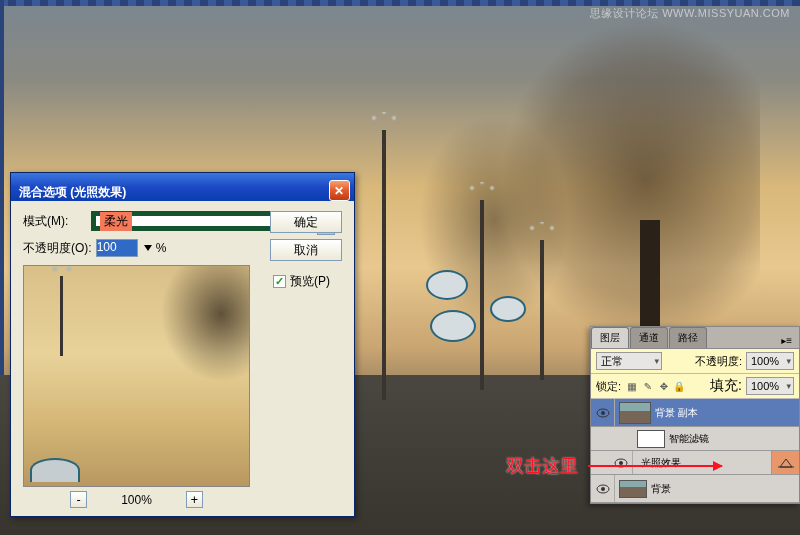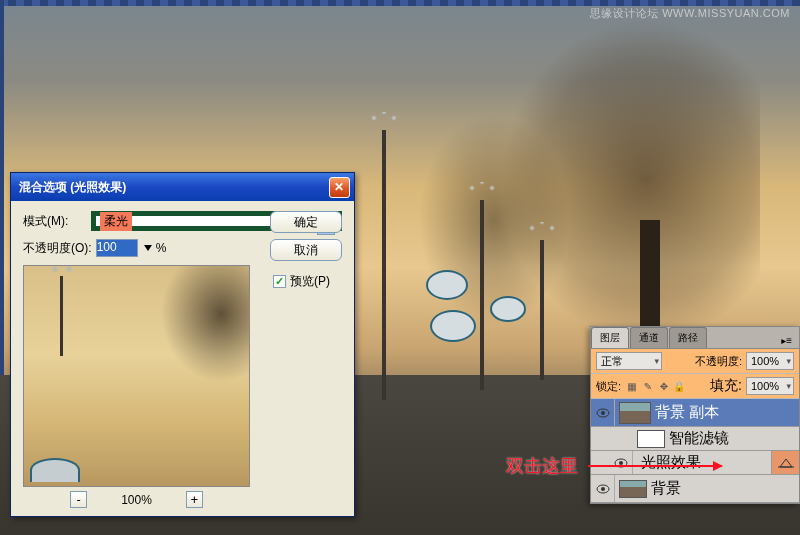--- a/index.html
+++ b/index.html
@@ -13,64 +13,64 @@
 .l2{left:480px;top:200px;height:190px}
 .l3{left:540px;top:240px;height:140px}
 .road{position:absolute;left:0;right:0;bottom:0;height:160px;background:linear-gradient(180deg,#4a4640,#38342e)}
 .sign{position:absolute;width:42px;height:30px;border-radius:50%;background:#d5dde0;border:2px solid #2a647a}
 .s1{left:426px;top:270px}.s2{left:430px;top:310px;width:46px;height:32px}.s3{left:490px;top:296px;width:36px;height:26px}
 .watermark{position:absolute;top:6px;right:10px;color:#c8c8c8;font-size:11px;letter-spacing:.5px}
 .border-top{position:absolute;top:0;left:0;right:0;height:6px;background:repeating-linear-gradient(90deg,#3b5998 0 8px,#2a4378 8px 16px)}
 .border-left{position:absolute;top:0;left:0;bottom:0;width:4px;background:#2a4378}
 
 .dialog{position:absolute;left:10px;top:172px;width:345px;border:1px solid #0a246a;background:#ece9d8;box-shadow:2px 2px 6px rgba(0,0,0,.4)}
-.titlebar{height:28px;background:linear-gradient(180deg,#3b77e0,#1b49c4 50%,#0a3db0);display:flex;align-items:center;padding:0 4px;color:#fff;font-weight:bold}
+.titlebar{height:28px;background:linear-gradient(180deg,#3b77e0,#1b49c4 50%,#0a3db0);display:flex;align-items:flex-end;padding:0 4px;color:#fff;font-weight:bold}
 .titlebar span{flex:1;padding-left:4px}
 .close-btn{width:21px;height:21px;background:linear-gradient(180deg,#f7a06a,#e35b2c 50%,#c13a10);border:1px solid #fff;border-radius:3px;color:#fff;display:flex;align-items:center;justify-content:center;font-weight:bold;cursor:pointer}
 .dlg-body{padding:10px 12px 6px}
 .row{display:flex;align-items:center;margin-bottom:8px;gap:4px}
 .lbl{min-width:64px}
 .hl{background:#f47a5a;padding:1px 4px}
 .combo{flex:1;height:20px;border:5px solid #14532d;background:#fff;display:flex;align-items:center;padding:0 4px;position:relative}
 .combo::after{content:"▾";position:absolute;right:2px;top:1px;width:16px;height:16px;background:linear-gradient(#dbeafe,#a6c5f0);border:1px solid #7f9db9;display:flex;align-items:center;justify-content:center;font-size:10px;color:#2a4378}
 .num{width:42px;height:18px;border:1px solid #7f9db9;background:#fff;color:#000;}
 .num.sel{background:#316ac5;color:#fff}
 .tri{width:0;height:0;border-left:4px solid transparent;border-right:4px solid transparent;border-top:6px solid #000;margin-left:2px}
 .btns{position:absolute;right:12px;top:38px;display:flex;flex-direction:column;gap:6px}
-.winbtn{width:72px;height:22px;border:1px solid #7f9db9;background:linear-gradient(#fff,#ece9d8);border-radius:6px;cursor:pointer}
+.winbtn{width:72px;height:22px;border:1px solid #7f9db9;background:linear-gradient(#fff,#ece9d8);border-radius:0;cursor:pointer}
 .chk{display:flex;align-items:center;gap:4px;position:absolute;right:24px;top:100px}
 .chkbox{width:13px;height:13px;border:1px solid #7f9db9;background:#fff;display:flex;align-items:center;justify-content:center;color:#21a121;font-size:11px;font-weight:bold}
 .preview{margin-top:4px;width:227px;height:222px;border:1px solid #888;background:linear-gradient(180deg,#d9c088 0%,#e8d29a 40%,#d6b878 70%,#b89860 100%);position:relative;overflow:hidden}
 .pv-branches{position:absolute;right:0;top:0;width:140px;height:160px;background:radial-gradient(ellipse 80px 90px at 80% 30%,rgba(40,30,20,.7),transparent 75%)}
 .pv-lamp{position:absolute;left:36px;top:10px;width:3px;height:80px;background:#3a3430}
 .pv-lamp::before{content:"";position:absolute;top:-12px;left:-10px;width:24px;height:14px;background:radial-gradient(circle 4px at 5px 5px,#a8b8bd,transparent),radial-gradient(circle 4px at 12px 0,#a8b8bd,transparent),radial-gradient(circle 4px at 19px 5px,#a8b8bd,transparent)}
 .pv-sign{position:absolute;left:6px;bottom:4px;width:50px;height:24px;border-radius:50% 50% 0 0;background:#c5cdd0;border:2px solid #2a647a;border-bottom:none}
 .zoomrow{display:flex;align-items:center;justify-content:center;gap:34px;margin:4px 0 2px;width:227px}
 .zbtn{width:17px;height:17px;border:1px solid #7f9db9;background:linear-gradient(#fff,#ece9d8);display:flex;align-items:center;justify-content:center;cursor:pointer;font-family:monospace}
 
 .layers{position:absolute;right:0;top:326px;width:210px;background:#d6d3ce;border:1px solid #888;box-shadow:-2px 2px 6px rgba(0,0,0,.4)}
 .ptabs{display:flex;background:#b8b4ad;border-bottom:1px solid #888;height:22px;align-items:flex-end}
 .ptab{padding:3px 8px;background:#9e9a93;border:1px solid #777;border-bottom:none;margin-right:1px;cursor:pointer;font-size:10px;border-radius:3px 3px 0 0}
 .ptab.active{background:#d6d3ce}
 .ptab.x{margin-left:auto;background:transparent;border:none;padding:2px 6px}
-.prow{display:flex;align-items:center;padding:3px 5px;gap:4px;border-bottom:1px solid #bbb;background:#fdba74}
+.prow{display:flex;align-items:center;padding:3px 5px;gap:4px;border-bottom:1px solid #bbb;background:#fef9c3}
 .pcombo{height:18px;border:1px solid #999;background:#e8e6e2;padding:0 16px 0 4px;display:flex;align-items:center;position:relative;font-size:11px}
 .pcombo::after{content:"▾";position:absolute;right:2px;font-size:9px;color:#555}
 .plock{display:flex;gap:2px;align-items:center}
 .ic{width:14px;height:14px;display:inline-flex;align-items:center;justify-content:center;color:#555;font-size:10px}
 .layer-list{background:#bdbab3}
 .lrow{display:flex;align-items:center;height:28px;border-bottom:1px solid #999;background:#d6d3ce}
 .lrow.sel{background:#5a7bb8;color:#fff}
 .lrow.sub{padding-left:18px;height:24px}
 .eye{width:24px;display:flex;align-items:center;justify-content:center;border-right:1px solid #aaa;height:100%;cursor:pointer}
 .eye svg{width:14px;height:10px}
 .thumb{width:32px;height:22px;border:1px solid #555;margin:0 4px;background:linear-gradient(180deg,#8aa 40%,#765 40%)}
 .thumb.white{background:#fff}
 .thumb.sm{width:28px;height:18px}
-.lname{flex:1;font-size:15px}
+.lname{flex:1;font-size:10px}
 .fxslot{width:28px;height:100%;background:#e8976a;display:flex;align-items:center;justify-content:center;border-left:1px solid #999}
 .fxslot svg{width:16px;height:12px}
 
 .annot{position:absolute;left:506px;top:454px;color:#ff1020;font-weight:normal;font-size:18px;text-shadow:0 0 2px #fff}
 .arrow{position:absolute;left:588px;top:465px;width:134px;height:2px;background:#ff1020}
 .arrow::after{content:"";position:absolute;right:-1px;top:-4px;border-left:10px solid #ff1020;border-top:5px solid transparent;border-bottom:5px solid transparent}
 </style>
 </head>
 <body>
 

